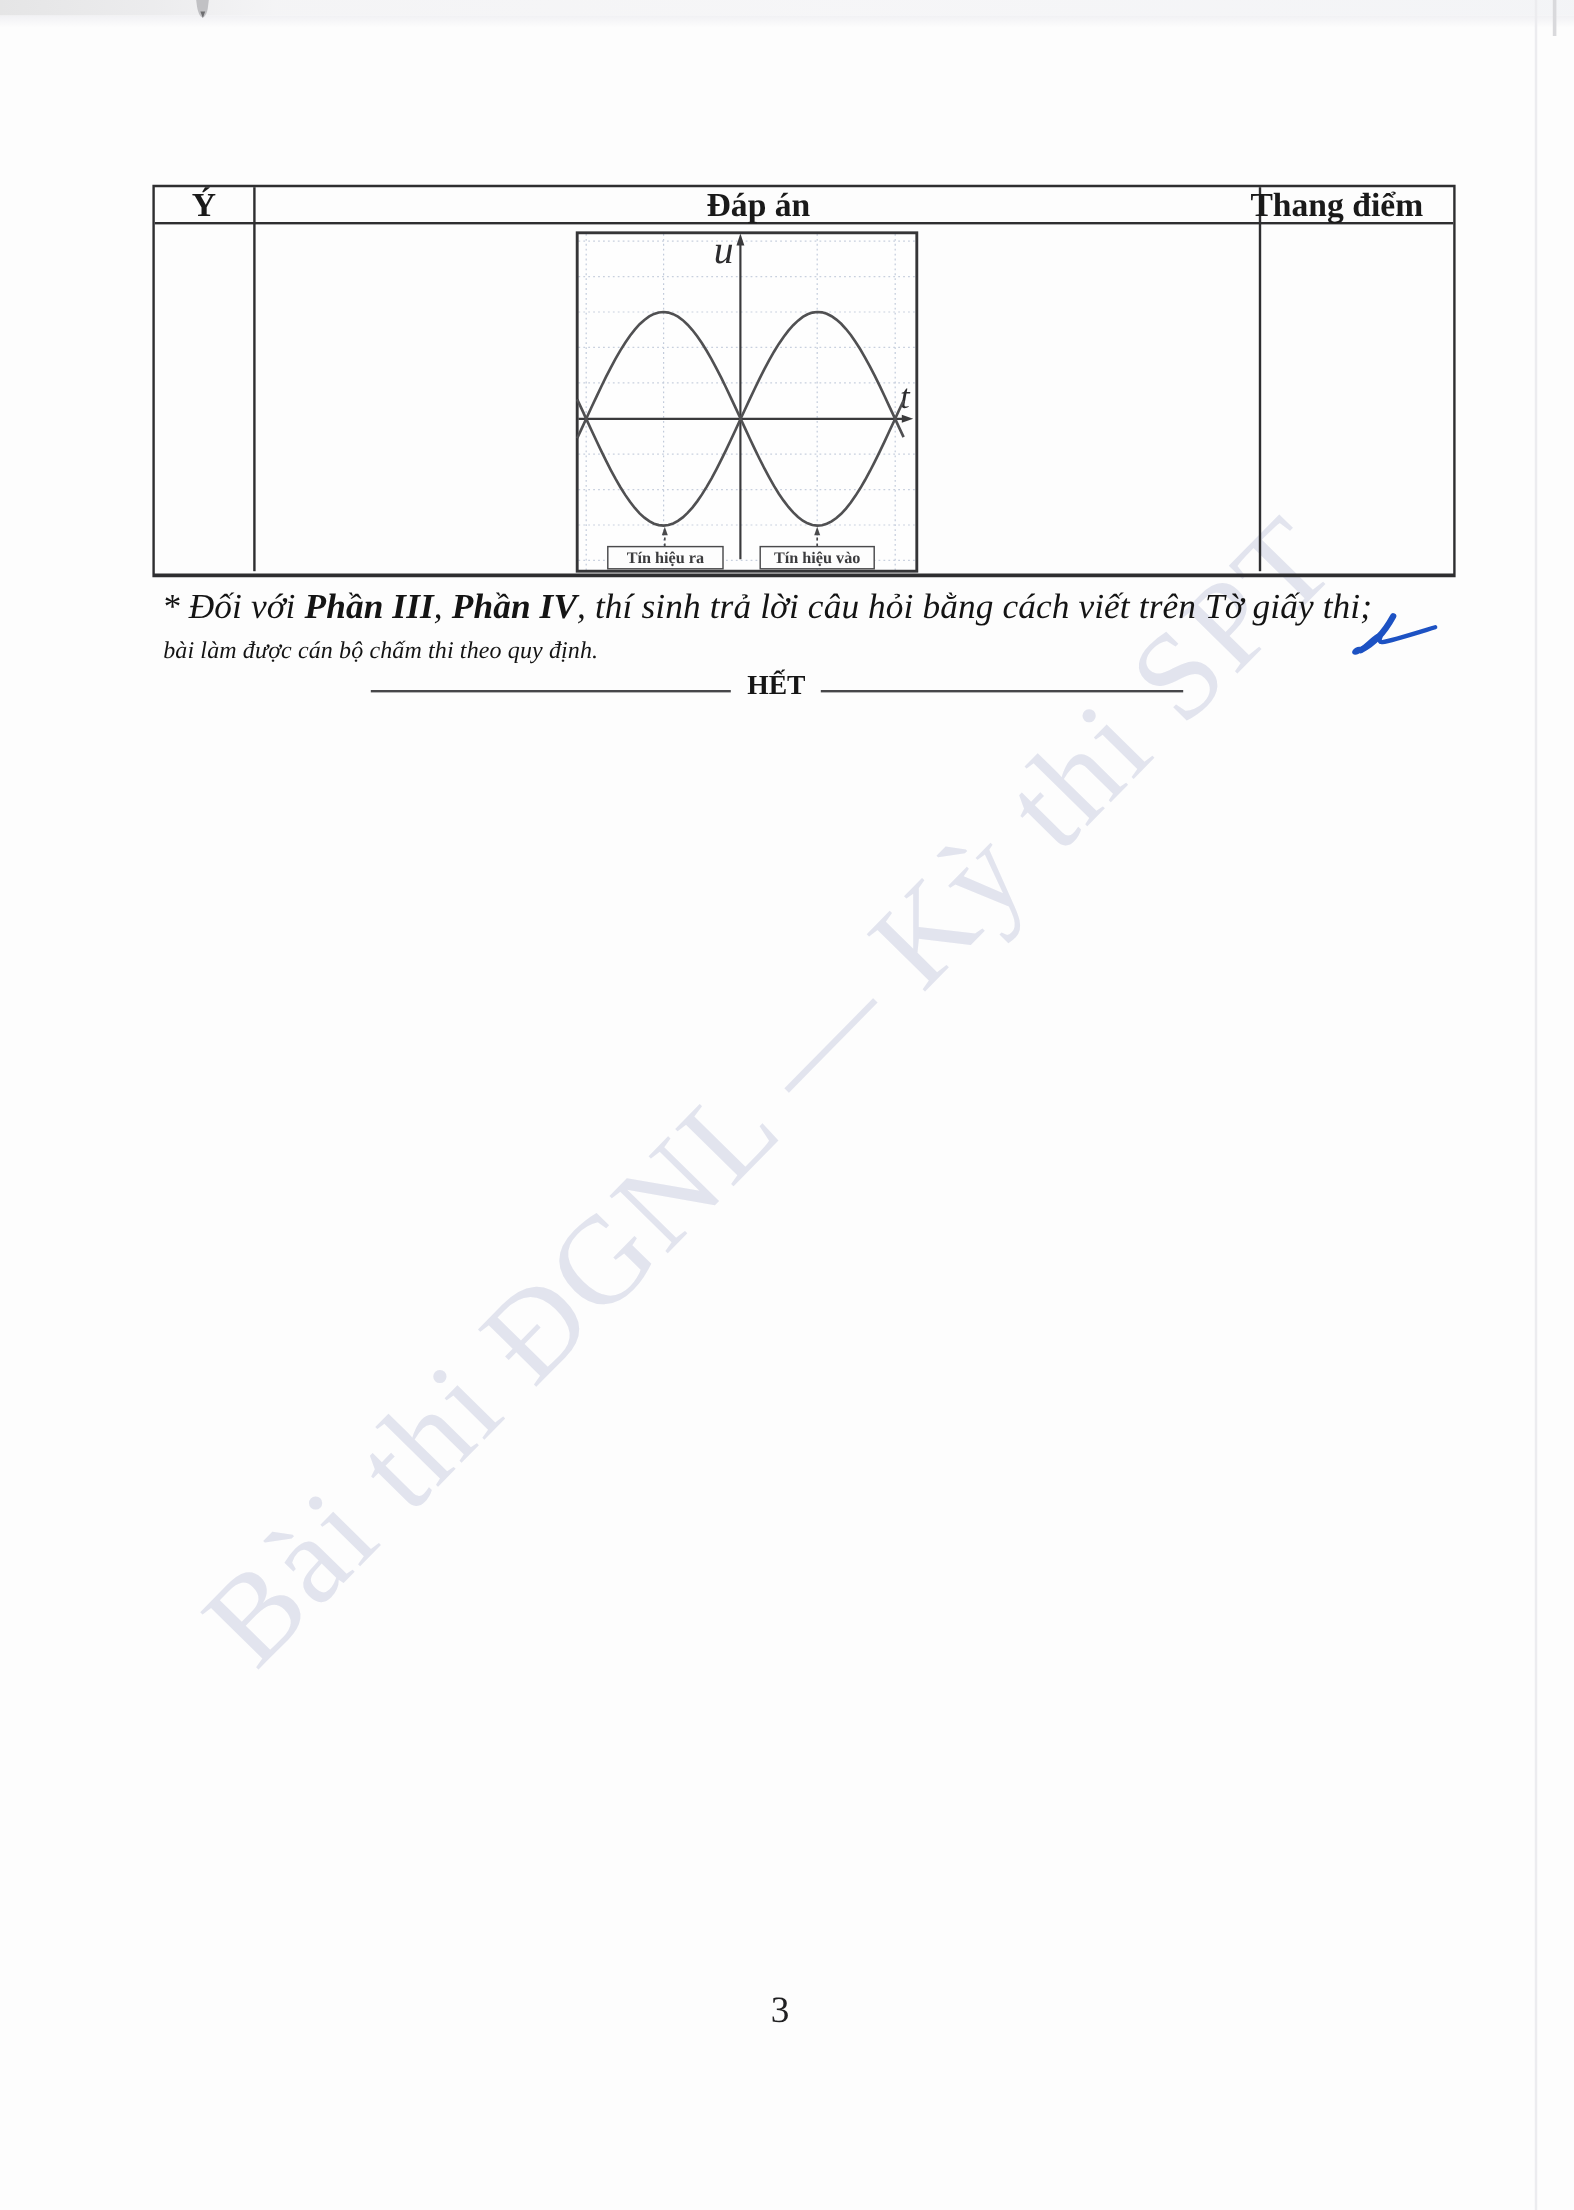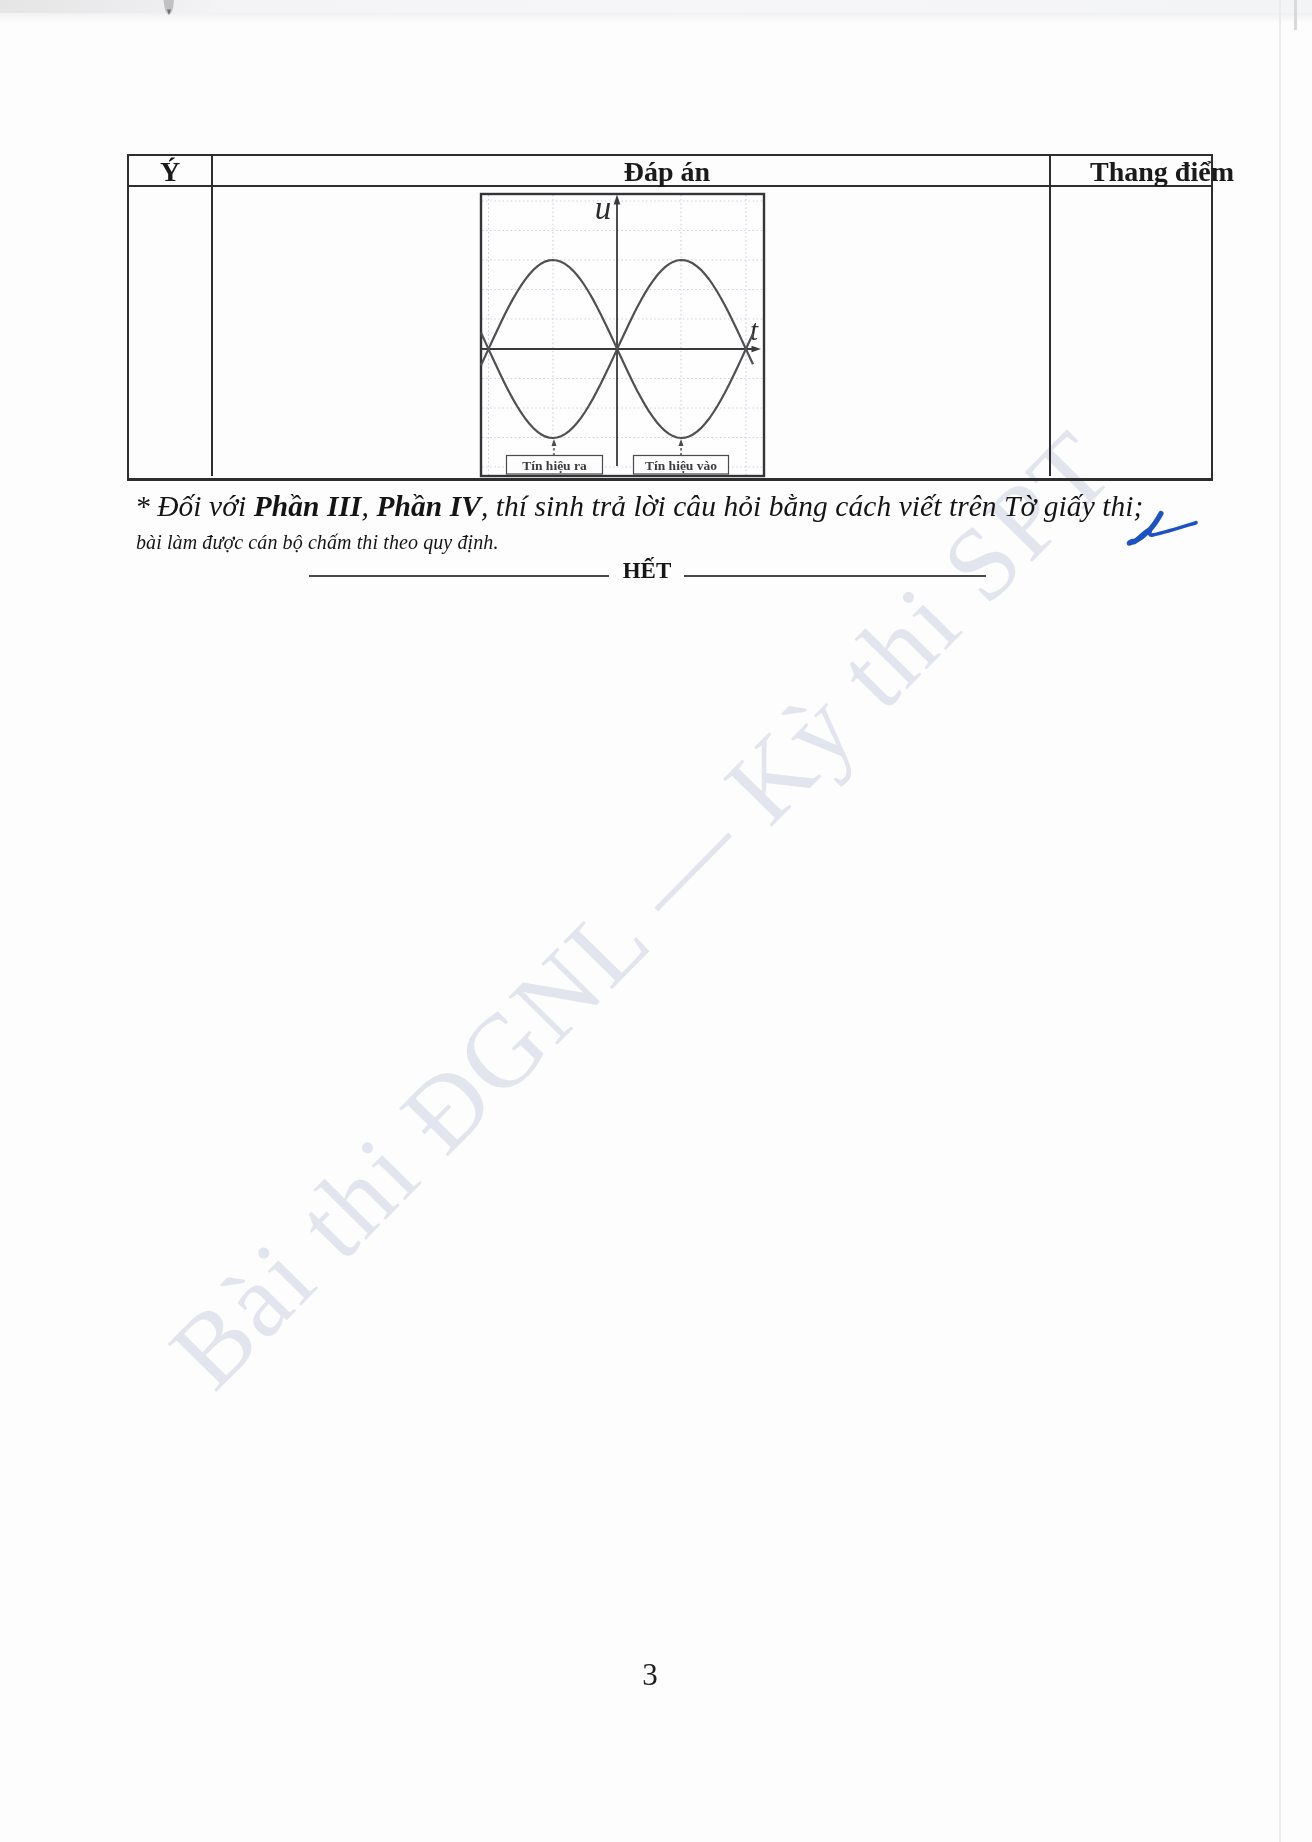--- a/index.html
+++ b/index.html
@@ -28,23 +28,23 @@
 <div class="abs" style="left:127px;top:154px;width:1082px;height:322px;border:2px solid #2e2e30;border-bottom-width:3px;"></div>
 
 <div class="abs" style="left:129px;top:185px;width:1082px;height:2px;background:#2e2e30;"></div>
 
 <div class="abs" style="left:211px;top:156px;width:2px;height:320px;background:#2e2e30;"></div>
 
 <div class="abs" style="left:1049px;top:156px;width:2px;height:320px;background:#2e2e30;"></div>
 
 <div class="abs" style="left:127px;top:155px;width:86px;height:30px;font-weight:bold;font-size:28px;color:#1a1a1a;text-align:center;line-height:34px;">Ý</div>
 
-<div class="abs" style="left:213px;top:155px;width:838px;height:30px;font-weight:bold;font-size:28px;color:#1a1a1a;text-align:center;line-height:34px;padding-left:35px;">Đáp án</div>
+<div class="abs" style="left:213px;top:155px;width:838px;height:30px;font-weight:bold;font-size:28px;color:#1a1a1a;text-align:center;line-height:34px;">Đáp án</div>
 
-<div class="abs" style="left:1082px;top:155px;width:160px;height:30px;font-weight:bold;font-size:28px;color:#1a1a1a;text-align:center;line-height:34px;">Thang điểm</div>
+<div class="abs" style="left:1034px;top:155px;width:160px;height:30px;font-weight:bold;font-size:28px;color:#1a1a1a;text-align:center;line-height:34px;">Thang điểm</div>
 
 <svg class="abs" style="left:470px;top:184px;" width="310" height="302" viewBox="470 184 310 302">
 
   <rect x="481" y="194" width="283" height="282" fill="#fefefe"></rect>
 
   <g stroke="#c2cbdb" stroke-width="1" stroke-dasharray="1.5,2.6">
     <line x1="488.5" y1="195" x2="488.5" y2="475"></line>
     <line x1="553" y1="195" x2="553" y2="475"></line>
     <line x1="681" y1="195" x2="681" y2="475"></line>
     <line x1="746" y1="195" x2="746" y2="475"></line>

